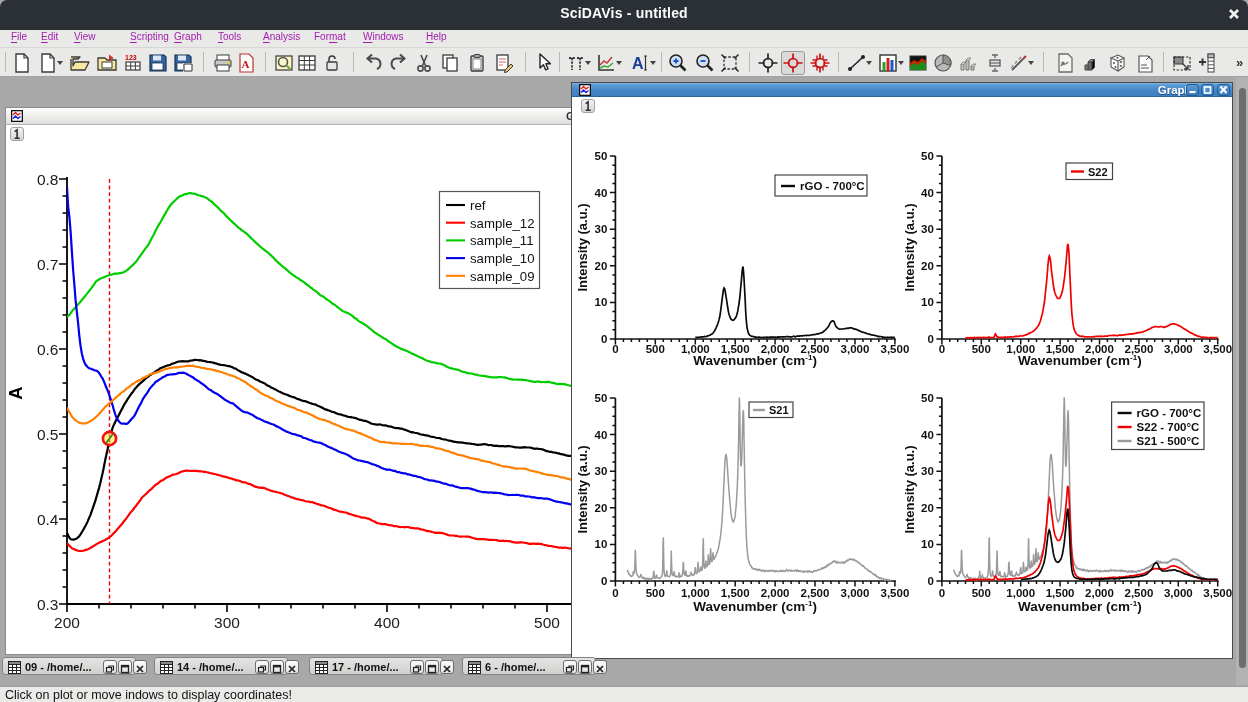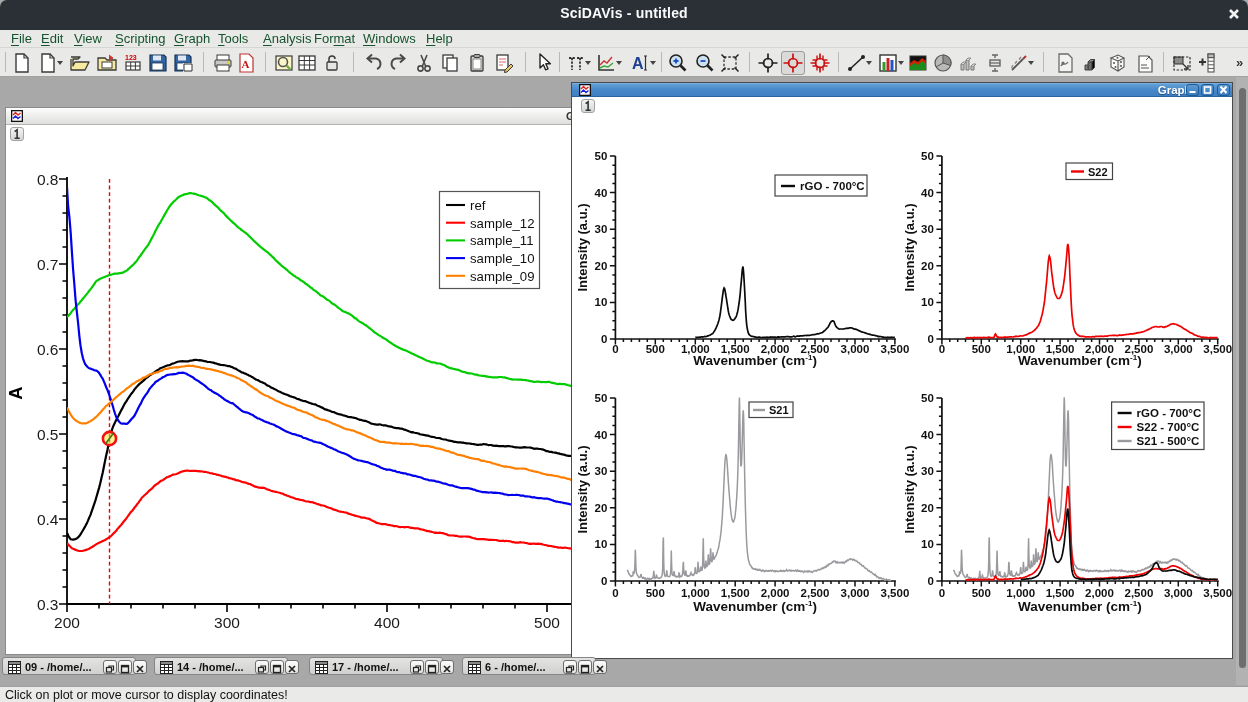--- a/index.html
+++ b/index.html
@@ -1,20 +1,20 @@
 <!DOCTYPE html>
 <html><head><meta charset="utf-8"><title>SciDAVis</title><style>
 *{margin:0;padding:0;box-sizing:border-box}
 html,body{width:1248px;height:702px;overflow:hidden}
 body{position:relative;font-family:"Liberation Sans",sans-serif;background:#a8a8a8}
 .abs{position:absolute}
 #titlebar{left:0;top:0;width:1248px;height:40px;background:#2b3036;border-bottom:2px solid #111417;border-radius:7px 7px 0 0}
 #titlebar .t{position:absolute;left:0;right:0;top:5px;text-align:center;color:#fbfbfb;font-size:14px;font-weight:bold;letter-spacing:.2px}
 #menubar{left:0;top:30px;width:1248px;height:17px;background:#e9e9e7}
-#menubar span{position:absolute;top:1px;font-size:13px;color:#14532d}
+#menubar span{position:absolute;top:1px;font-size:10px;color:#a21caf}
 #menubar u{text-decoration-thickness:1px;text-underline-offset:2px}
 #toolbar{left:0;top:47px;width:1248px;height:30px;background:#e9e9e7;border-top:1px solid #d6d6d4;border-bottom:1px solid #a2a2a0}
 .tsep{position:absolute;top:4px;width:1px;height:20px;background:#b8b8b6}
 .ticon{position:absolute;top:4px;width:22px;height:22px}
 .caret{position:absolute;top:13px;width:0;height:0;border-left:3.5px solid transparent;border-right:3.5px solid transparent;border-top:4px solid #444}
 #mdi{left:0;top:77px;width:1248px;height:608px;background:#a8a8a8}
 #win1{left:5px;top:30px;width:1164px;height:548px;background:#fff;border:1px solid #8a8a8a;overflow:hidden}
 #win1 .tb{position:absolute;left:0;top:0;right:0;height:17px;background:linear-gradient(#fdfdfd,#ececea 55%,#dededc);border-bottom:1px solid #b4b4b2}
 #win1 .ttl{position:absolute;left:560px;top:2px;font-size:11px;font-weight:bold;color:#333}
 #win2{left:571px;top:5px;width:662px;height:577px;background:#fff;border:1px solid #4a4a4a;overflow:hidden}
@@ -37,21 +37,21 @@
 <div id="titlebar" class="abs">
     <div class="t">SciDAVis - untitled</div>
 <svg class="abs" style="left:1226px;top:6px" width="16" height="16" viewBox="0 0 16 16">
       <path d="M4 4 L12 12 M12 4 L4 12" stroke="#f2f2f2" stroke-width="2.6"></path>
     </svg>
   </div>
 <div id="menubar" class="abs">
     <span style="left:11px"><u>F</u>ile</span>
     <span style="left:41px"><u>E</u>dit</span>
     <span style="left:74px"><u>V</u>iew</span>
-    <span style="left:115px"><u>S</u>cripting</span>
+    <span style="left:130px"><u>S</u>cripting</span>
     <span style="left:174px"><u>G</u>raph</span>
     <span style="left:218px"><u>T</u>ools</span>
     <span style="left:263px"><u>A</u>nalysis</span>
     <span style="left:314px">For<u>m</u>at</span>
     <span style="left:363px"><u>W</u>indows</span>
     <span style="left:426px"><u>H</u>elp</span>
   </div>
 <div id="toolbar" class="abs">
     <div class="tsep" style="left:5px"></div>
     <svg class="ticon" style="left:11px" viewBox="0 0 22 22">
@@ -545,13 +545,13 @@
       <div class="mb" style="left:115px"><svg width="12" height="12" viewBox="0 0 12 12">
           <rect x="2.5" y="2.5" width="7" height="7" fill="none" stroke="#222" stroke-width="1.3"></rect>
           <path d="M2.5 3.6 h7" stroke="#222" stroke-width="1.6"></path>
         </svg></div>
       <div class="mb" style="left:130px"><svg width="12" height="12" viewBox="0 0 12 12">
           <path d="M3 3 L9 9 M9 3 L3 9" stroke="#222" stroke-width="1.7"></path>
         </svg></div>
     </div>
   </div>
 <div id="statusbar" class="abs">
-    <span class="s">Click on plot or move cursor to display coordinates!</span>
+    <span class="s">Click on plot or move indows to display coordinates!</span>
   </div>
 </body></html>

